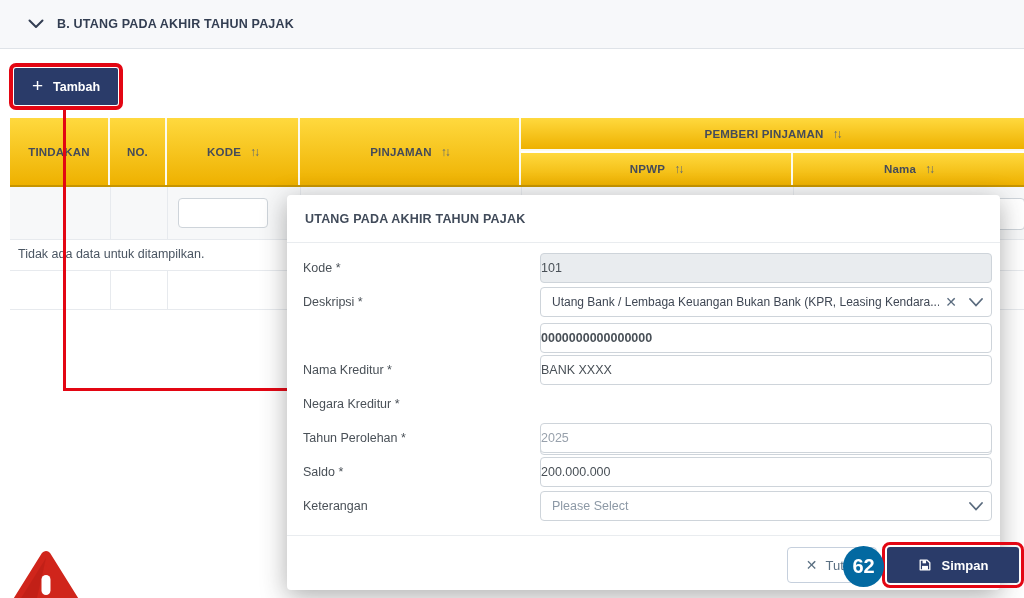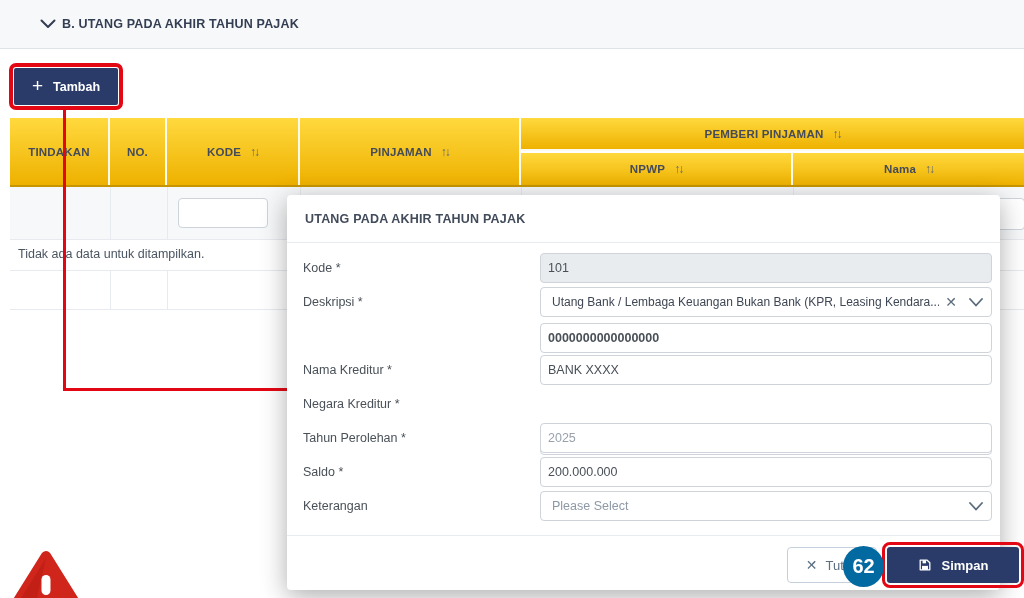--- a/index.html
+++ b/index.html
@@ -7,21 +7,21 @@
     width:1024px;height:598px;position:relative;overflow:hidden;
     background:#ffffff;
     font-family:"Liberation Sans", sans-serif;
   }
   .abs{position:absolute;box-sizing:border-box;}
 
   
   .section-header{
     left:0;top:0;width:1024px;height:49px;
     background:#f7f8fa;border-bottom:1px solid #dfe3e8;
-    display:flex;align-items:center;gap:6px;padding-left:34px;
+    display:flex;align-items:center;gap:13px;padding-left:22px;
     color:#333e52;font-weight:bold;font-size:12.5px;letter-spacing:.2px;
     cursor:pointer;
   }
 
   
   .btn-navy{
     background:#2a3b69;color:#fff;border:none;border-radius:2px;
     display:flex;align-items:center;justify-content:center;gap:10px;
     font-family:"Liberation Sans", sans-serif;font-size:12.5px;font-weight:bold;
     cursor:pointer;
@@ -78,21 +78,21 @@
     border:1px solid #ced4da;border-radius:4px;background:#fff;
     display:flex;align-items:center;box-sizing:border-box;
     font-size:12px;color:#3f4754;padding:0 8px 0 11px;cursor:pointer;
   }
   .ctrl .val{flex:1;white-space:nowrap;overflow:hidden;}
   .ctrl .placeholder{color:#8d99a6;}
   .inp{
     position:absolute;left:253px;width:452px;height:30px;
     border:1px solid #ced4da;border-radius:4px;background:#fff;
     font-family:"Liberation Sans", sans-serif;font-size:12.5px;color:#495057;
-    padding:0 7px;box-sizing:border-box;
+    padding:0 0;box-sizing:border-box;
   }
   .inp.disabled{background:#e9ecef;color:#495057;}
   .inp.right{}
   .inp.muted{color:#98a1ac;}
   .x-glyph{color:#5a6b7e;font-size:14px;margin:0 6px;cursor:pointer;}
   .chev{display:flex;align-items:center;margin-left:6px;cursor:pointer;}
   .modal-footer-line{position:absolute;left:0;top:340px;width:100%;height:1px;background:#e9ecef;}
   .btn-tutup{
     position:absolute;left:500px;top:352px;width:90px;height:36px;
     background:#fff;border:1px solid #c6d0dd;border-radius:4px;

